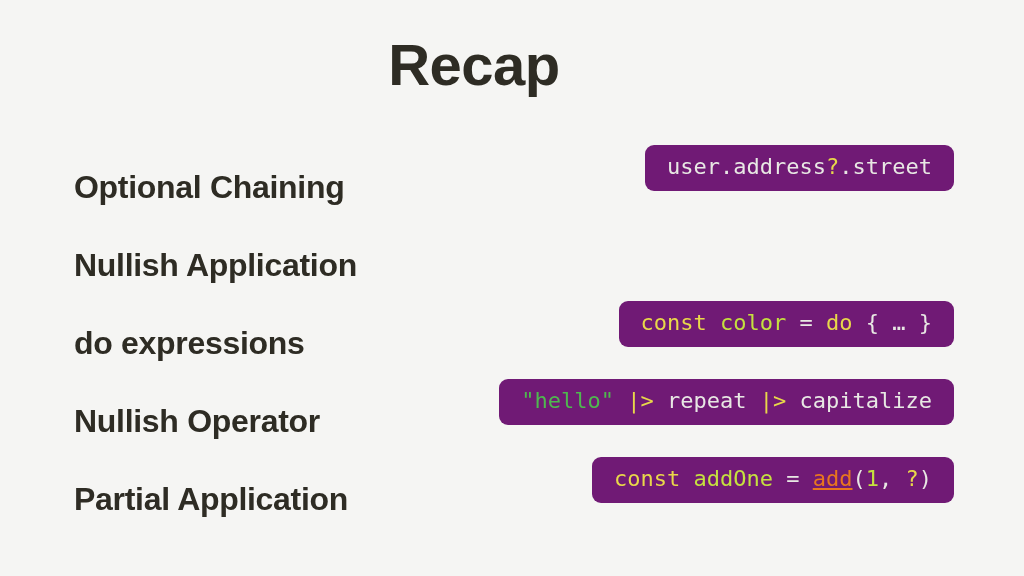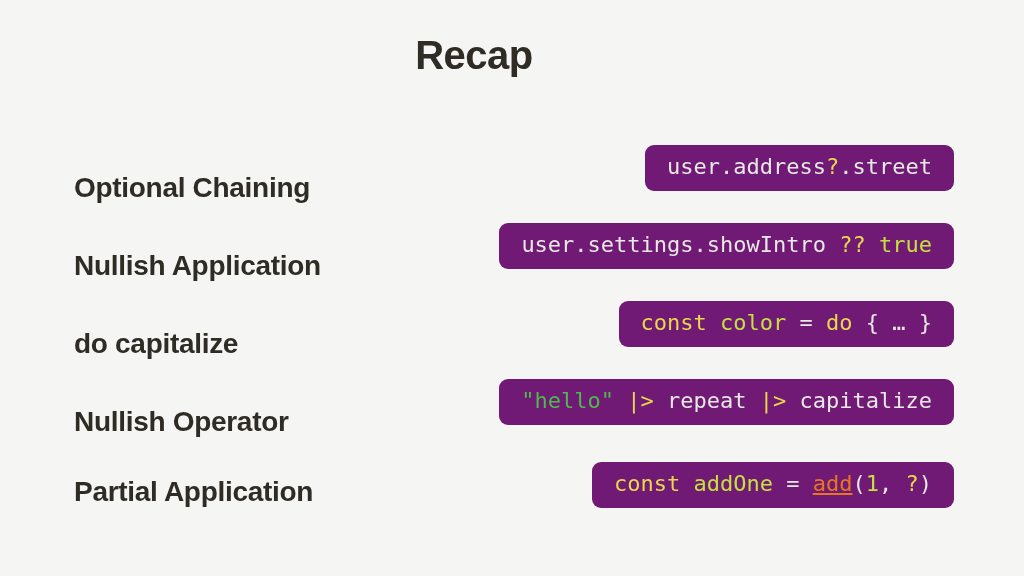--- a/index.html
+++ b/index.html
@@ -21,21 +21,21 @@
     background: #f5f5f3;
     box-sizing: border-box;
   }
   .slide-title {
     position: absolute;
     top: 33px;
     left: 0;
     width: 948px;
     text-align: center;
     font-family: "Liberation Sans", sans-serif;
-    font-size: 40px;
+    font-size: 58px;
     font-weight: 700;
     letter-spacing: -0.5px;
     color: #2e2c24;
     line-height: 1.1;
   }
   .rows {
     position: absolute;
     top: 140px;
     left: 74px;
     width: 880px;
@@ -43,25 +43,24 @@
   .row {
     position: relative;
     height: 56px;
     margin-bottom: 22px;
     display: flex;
     align-items: center;
     justify-content: space-between;
   }
   .row:last-child {
     margin-bottom: 0;
-    align-items: flex-end;
   }
   .row-label {
     font-family: "Liberation Sans", sans-serif;
-    font-size: 28px;
+    font-size: 32px;
     font-weight: 700;
     color: #2e2c24;
     letter-spacing: -0.3px;
     white-space: nowrap;
     flex: 0 0 auto;
     margin-top: 39px;
   }
   .code-chip {
     background: #701a75;
     border-radius: 9px;
@@ -87,24 +86,23 @@
 
   <div class="slide-title">Recap</div>
 
   <div class="rows">
       <div class="row">
         <div class="row-label">Optional Chaining</div>
         <div class="code-chip"><span class="tok-plain" style="color: rgb(232, 232, 228);">user.address</span><span class="tok-yellow" style="color: rgb(232, 216, 74);">?</span><span class="tok-plain" style="color: rgb(232, 232, 228);">.street</span></div>
       </div>
       <div class="row">
         <div class="row-label">Nullish Application</div>
-        <div class="code-chip"><span class="tok-plain" style="color: rgb(232, 232, 228);">user.settings.showIntro </span><span class="tok-yellow" style="color: rgb(232, 216, 74);">??</span><span class="tok-plain" style="color: rgb(232, 232, 228);"> </span><span class="tok-lime" style="color: rgb(197, 224, 63);">true</span></div>
       </div>
       <div class="row">
-        <div class="row-label">do capitalize</div>
+        <div class="row-label">do expressions</div>
         <div class="code-chip"><span class="tok-yellow" style="color: rgb(232, 216, 74);">const</span><span class="tok-plain" style="color: rgb(232, 232, 228);"> </span><span class="tok-lime" style="color: rgb(197, 224, 63);">color</span><span class="tok-plain" style="color: rgb(232, 232, 228);"> = </span><span class="tok-yellow" style="color: rgb(232, 216, 74);">do</span><span class="tok-plain" style="color: rgb(232, 232, 228);"> { … }</span></div>
       </div>
       <div class="row">
         <div class="row-label">Nullish Operator</div>
         <div class="code-chip"><span class="tok-green" style="color: rgb(79, 184, 79);">"hello"</span><span class="tok-plain" style="color: rgb(232, 232, 228);"> </span><span class="tok-yellow" style="color: rgb(232, 216, 74);">|&gt;</span><span class="tok-plain" style="color: rgb(232, 232, 228);"> repeat </span><span class="tok-yellow" style="color: rgb(232, 216, 74);">|&gt;</span><span class="tok-plain" style="color: rgb(232, 232, 228);"> capitalize</span></div>
       </div>
       <div class="row">
         <div class="row-label">Partial Application</div>
         <div class="code-chip"><span class="tok-yellow" style="color: rgb(232, 216, 74);">const</span><span class="tok-plain" style="color: rgb(232, 232, 228);"> </span><span class="tok-lime" style="color: rgb(197, 224, 63);">addOne</span><span class="tok-plain" style="color: rgb(232, 232, 228);"> = </span><span class="tok-orange" style="color: rgb(232, 118, 30);">add</span><span class="tok-plain" style="color: rgb(232, 232, 228);">(</span><span class="tok-lime" style="color: rgb(197, 224, 63);">1</span><span class="tok-plain" style="color: rgb(232, 232, 228);">, </span><span class="tok-yellow" style="color: rgb(232, 216, 74);">?</span><span class="tok-plain" style="color: rgb(232, 232, 228);">)</span></div>
       </div>

